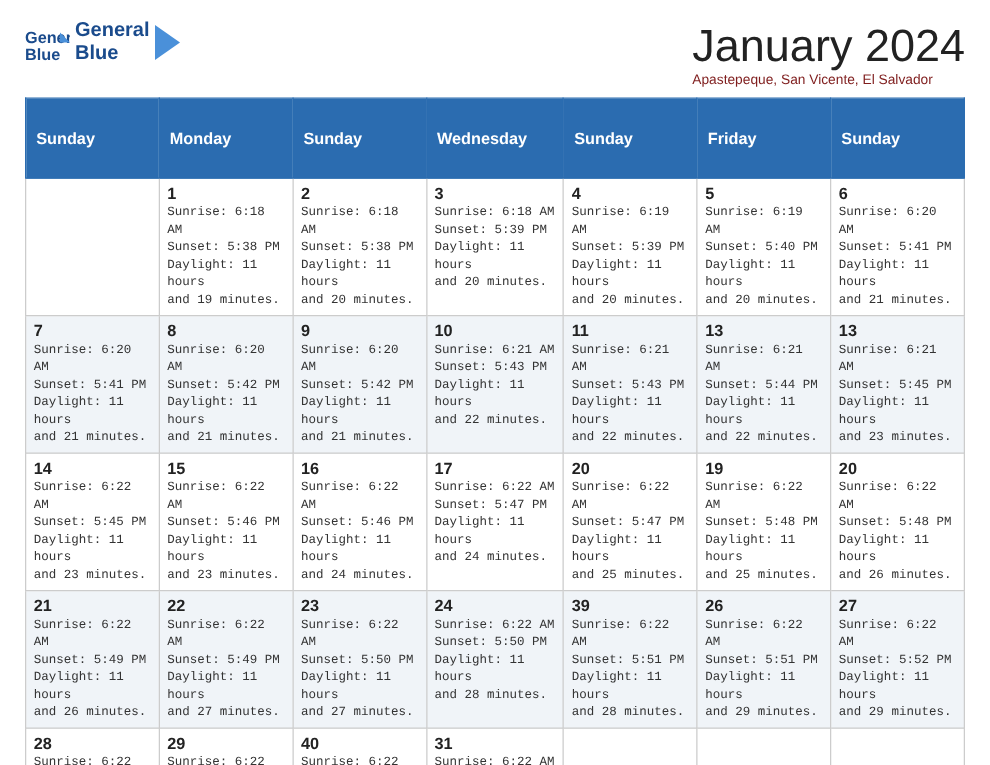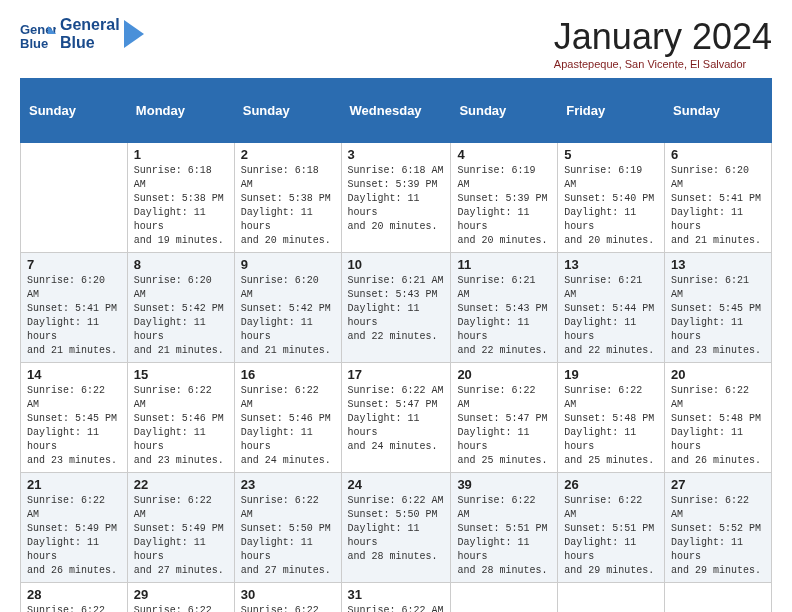--- a/index.html
+++ b/index.html
@@ -324,21 +324,21 @@
 and 30 minutes.</div>
         </td>
         <td>
           <div class="day-number">29</div>
           <div class="day-detail" style="white-space: pre-line;">Sunrise: 6:22 AM
 Sunset: 5:53 PM
 Daylight: 11 hours
 and 30 minutes.</div>
         </td>
         <td>
-          <div class="day-number">30</div>
+          <div class="day-number">40</div>
           <div class="day-detail" style="white-space: pre-line;">Sunrise: 6:22 AM
 Sunset: 5:53 PM
 Daylight: 11 hours
 and 31 minutes.</div>
         </td>
         <td>
           <div class="day-number">31</div>
           <div class="day-detail" style="white-space: pre-line;">Sunrise: 6:22 AM
 Sunset: 5:54 PM
 Daylight: 11 hours

